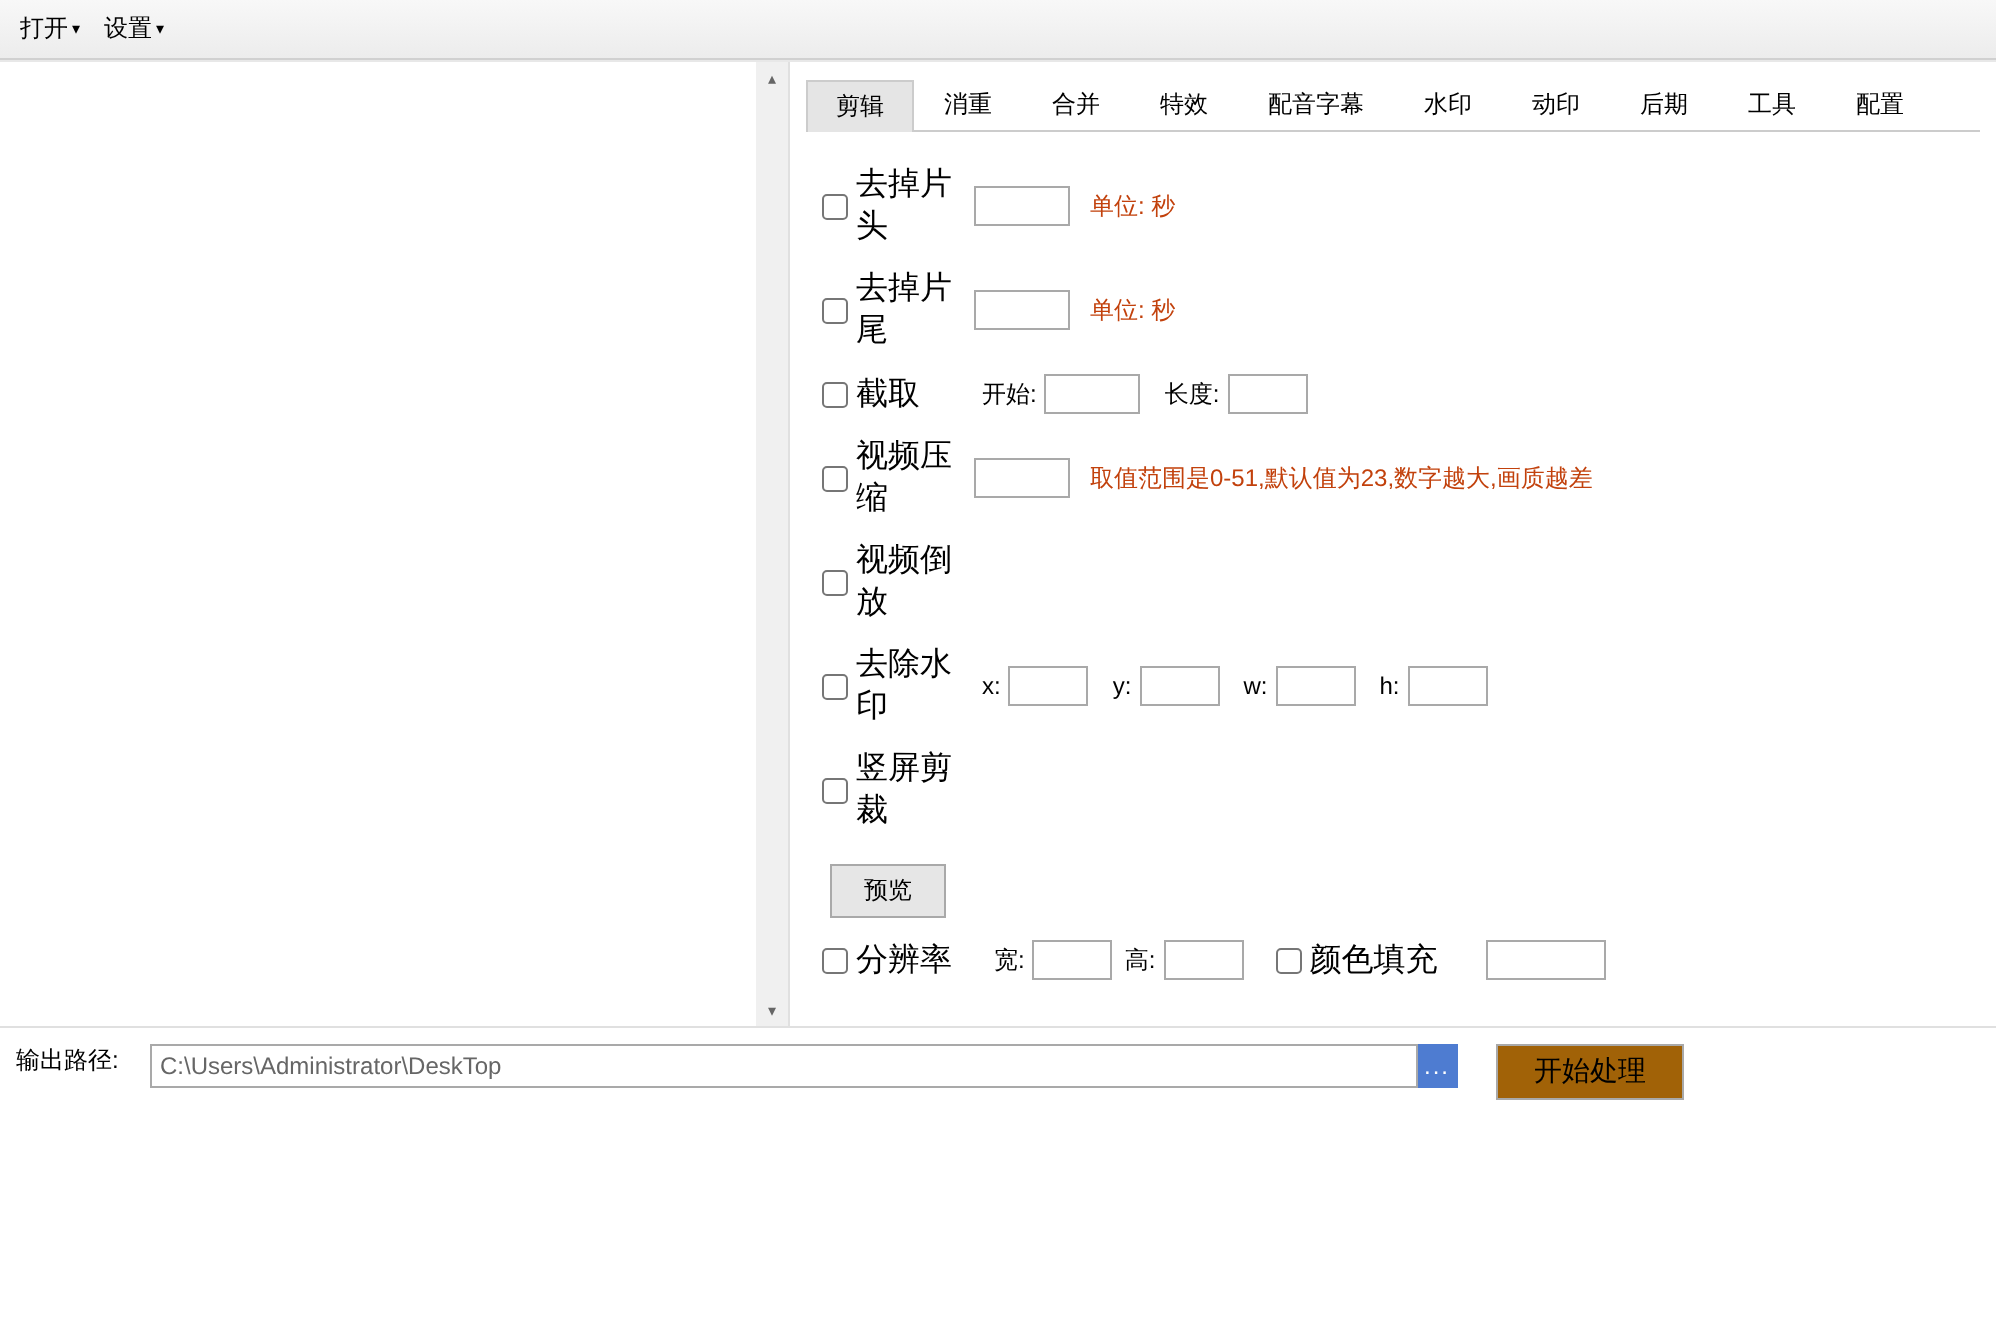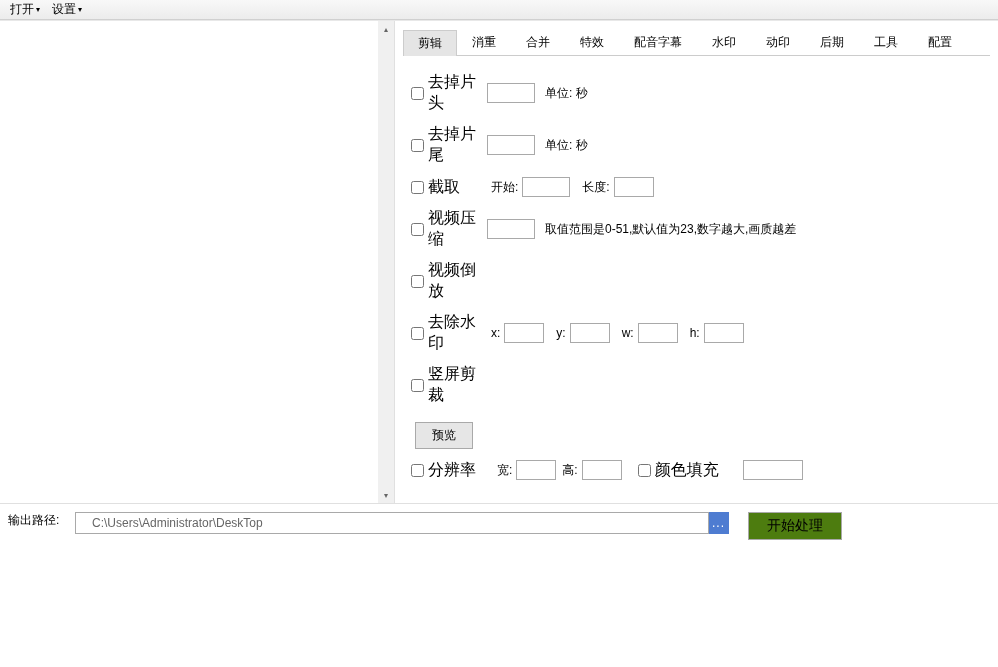--- a/index.html
+++ b/index.html
@@ -1,45 +1,45 @@
 <!DOCTYPE html>
 <html><head>
 <meta charset="utf-8">
 <style>
 * { box-sizing: border-box; margin: 0; padding: 0; }
 body { font-family: "Microsoft YaHei", SimSun, sans-serif; font-size: 12px; background: #fff; color: #000; width: 998px; height: 667px; overflow: hidden; }
-.menubar { background: linear-gradient(#f8f8f8,#ececec); border-bottom: 1px solid #d0d0d0; height: 20px; display: flex; align-items: center; padding: 0 4px; }
+.menubar { background: linear-gradient(#f8f8f8,#ececec); border-bottom: 1px solid #d0d0d0; height: 30px; display: flex; align-items: center; padding: 0 4px; }
 .menu-item { padding: 2px 6px; cursor: default; display: flex; align-items: center; gap: 2px; }
 .menu-item .tri { font-size: 8px; }
 .main-area { display: flex; height: 483px; border-top: 1px solid #e8e8e8; }
 .left-pane { width: 395px; background: #fff; position: relative; border-right: 1px solid #e0e0e0; }
 .left-scrollbar { position: absolute; right: 0; top: 0; bottom: 0; width: 16px; background: #f0f0f0; }
 .left-scrollbar .ar { width: 16px; height: 16px; background: #f0f0f0; display: flex; align-items: center; justify-content: center; font-size: 8px; color: #666; }
 .left-scrollbar .ar.top { position: absolute; top: 0; }
 .left-scrollbar .ar.bot { position: absolute; bottom: 0; }
 .right-pane { flex: 1; background: #fff; padding: 8px; }
 .tabs { display: flex; border-bottom: 1px solid #ccc; }
 .tab { padding: 4px 14px; border: 1px solid transparent; border-bottom: none; cursor: default; font-size: 12px; white-space: nowrap; }
 .tab.active { border-color: #ccc; background: #e5e5e5; position: relative; top: 1px; }
 .tab-content { padding: 16px 8px 8px 8px; }
 .form-row { display: flex; align-items: center; margin-bottom: 10px; min-height: 22px; }
 .cb-wrap { display: flex; align-items: center; width: 76px; }
 .cb { width: 13px; height: 13px; margin-right: 4px; }
 .cb-label { font-size: 16px; }
 .txt-input { border: 1px solid #a9a9a9; height: 20px; width: 40px; padding: 0 2px; font-size: 12px; }
 .fw { width: 48px; }
 .lbl-inline { margin: 0 4px; }
-.hint { color: #000000; margin-left: 10px; }
+.hint { color: #c2410c; margin-left: 10px; }
 .bottom-rows { border-top: 1px solid #e0e0e0; }
 .output-row { display: flex; align-items: flex-start; padding: 8px 8px; gap: 11px; }
 .output-label { width: 56px; }
 .path-wrap { flex: 1; position: relative; display: flex; max-width: 654px; }
-.path-input { flex: 1; border: 1px solid #a9a9a9; height: 22px; padding: 0 16px; font-size: 12px; color: #666; }
+.path-input { flex: 1; border: 1px solid #a9a9a9; height: 22px; padding: 0 4px; font-size: 12px; color: #666; }
 .browse-btn { width: 20px; height: 22px; background: #4e7cd1; color: #fff; border: 1px solid #4e7cd1; border-left: none; display: flex; align-items: center; justify-content: center; font-size: 12px; cursor: default; letter-spacing: 1px; }
-.start-btn { border: 1px solid #a9a9a9; background: #4d7c0f; padding: 4px 18px; font-size: 14px; margin-left: 8px; cursor: default; }
+.start-btn { border: 1px solid #a9a9a9; background: #a16207; padding: 4px 18px; font-size: 14px; margin-left: 8px; cursor: default; }
 .preview-btn { border: 1px solid #a9a9a9; background: #e6e6e6; padding: 4px 16px; font-size: 12px; cursor: default; margin-left: 4px; }
 .log-area { border-top: 1px solid #ccc; height: 116px; padding: 4px 6px; font-size: 12px; background: #fff; overflow: auto; border-bottom: 1px solid #ccc;}
 </style>
 </head>
 <body>
 
 <div class="menubar">
   <div class="menu-item">
     <span>打开</span>
     <span class="tri">▾</span>

